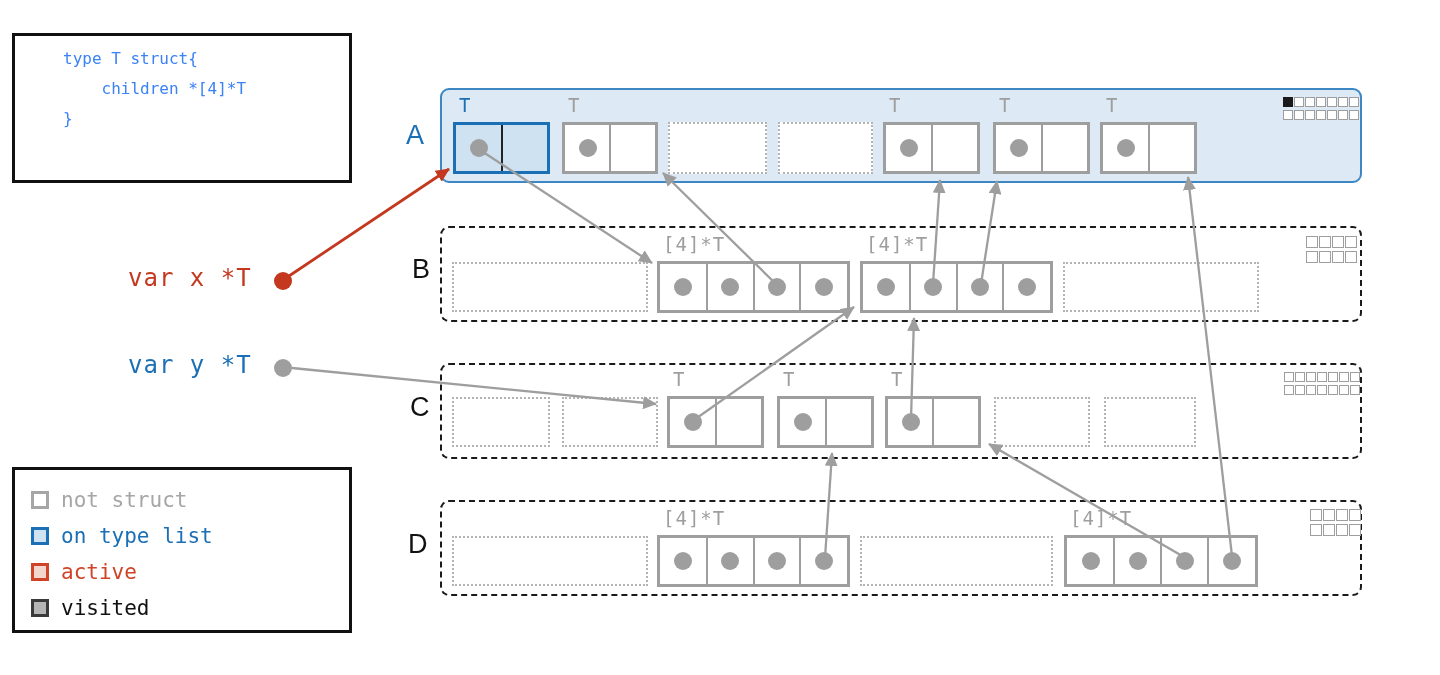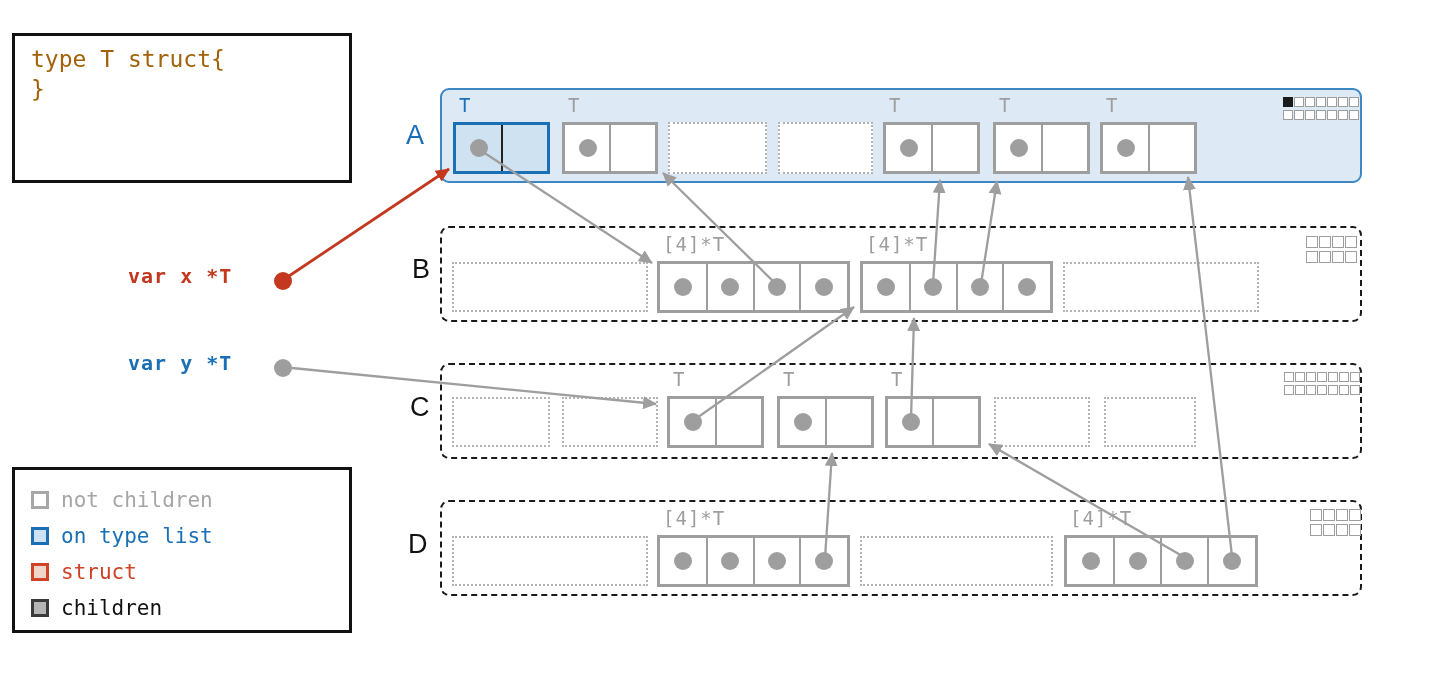--- a/index.html
+++ b/index.html
@@ -1,24 +1,24 @@
 <!DOCTYPE html>
 <html><head>
 <meta charset="utf-8">
 <style>
   html,body{margin:0;padding:0;background:#fff;}
   #stage{position:relative;width:1440px;height:675px;background:#fff;overflow:hidden;
          font-family:"DejaVu Sans Mono",monospace;}
   .panel{position:absolute;background:#fff;border:3px solid #111;}
-  .code-line{white-space:pre;font-size:23px;line-height:30px;color:#a16207;}
+  .code-line{white-space:pre;font-size:16px;line-height:30px;color:#3b82f6;margin-left:32px;}
   #code-box{left:12px;top:33px;width:318px;height:136px;padding:8px 0 0 16px;}
   #legend-box{left:12px;top:467px;width:318px;height:148px;padding:12px 0 0 16px;}
   .legend-item{display:flex;align-items:center;height:36px;font-size:21px;}
   .swatch{width:12px;height:12px;border:3px solid #999;margin-right:12px;flex:0 0 auto;}
-  .var-label{position:absolute;font-size:20px;letter-spacing:1px;font-weight:bold;}
+  .var-label{position:absolute;font-size:24px;letter-spacing:1px;}
   .row-letter{position:absolute;font-family:"Liberation Sans","DejaVu Sans",sans-serif;
               font-size:27px;color:#111;}
   .container{position:absolute;box-sizing:border-box;border-radius:9px;z-index:1;}
   .container.worklist{background:#ddeaf6;border:2px solid #3c87c4;}
   .container.plain{background:#fff;border:2px dashed #1a1a1a;}
   .hbox{position:absolute;box-sizing:border-box;background:#fff;border:3px solid #9e9e9e;z-index:2;}
   .hbox.worklist{background:#cfe2f2;border-color:#1a6fb5;}
   .divider{position:absolute;top:0;bottom:0;width:2px;background:#9e9e9e;}
   .hbox.worklist .divider{background:#222;}
   .dot{position:absolute;width:18px;height:18px;border-radius:50%;background:#9e9e9e;z-index:3;}
@@ -30,39 +30,40 @@
   .vardot{position:absolute;border-radius:50%;z-index:4;}
   #arrow-layer{position:absolute;left:0;top:0;width:1440px;height:675px;z-index:10;pointer-events:none;}
 </style>
 </head>
 <body>
 
 <div id="stage">
 
   <div id="code-box" class="panel">
     <div class="code-line">type T struct{</div>
+    <div class="code-line">    children *[4]*T</div>
     <div class="code-line">}</div>
   </div>
 
   <div id="legend-box" class="panel">
     <div class="legend-item">
       <span class="swatch" style="border-color: rgb(166, 166, 166); background: rgb(255, 255, 255);"></span>
-      <span style="color: rgb(166, 166, 166);">not children</span>
+      <span style="color: rgb(166, 166, 166);">not struct</span>
     </div>
     <div class="legend-item">
       <span class="swatch" style="border-color: rgb(26, 111, 181); background: rgb(207, 226, 242);"></span>
       <span style="color: rgb(26, 111, 181);">on type list</span>
     </div>
     <div class="legend-item">
       <span class="swatch" style="border-color: rgb(207, 67, 38); background: rgb(242, 213, 205);"></span>
-      <span style="color: rgb(207, 67, 38);">struct</span>
+      <span style="color: rgb(207, 67, 38);">active</span>
     </div>
     <div class="legend-item">
       <span class="swatch" style="border-color: rgb(58, 58, 58); background: rgb(181, 181, 181);"></span>
-      <span style="color: rgb(17, 17, 17);">children</span>
+      <span style="color: rgb(17, 17, 17);">visited</span>
     </div>
   </div>
 
   <div class="var-label" id="var-x" style="left: 128px; top: 264px; color: rgb(195, 56, 31);">var x *T</div>
   <div class="var-label" id="var-y" style="left: 128px; top: 351px; color: rgb(26, 111, 181);">var y *T</div>
 
 <div class="container worklist" style="left: 440px; top: 88px; width: 922px; height: 95px;"></div>
     <div class="row-letter" style="left: 406px; top: 120px; color: rgb(26, 111, 181);">A</div>
     <div class="hbox worklist" style="left: 453px; top: 122px; width: 97px; height: 52px;">
       <div class="divider" style="left: 44.5px;"></div>

